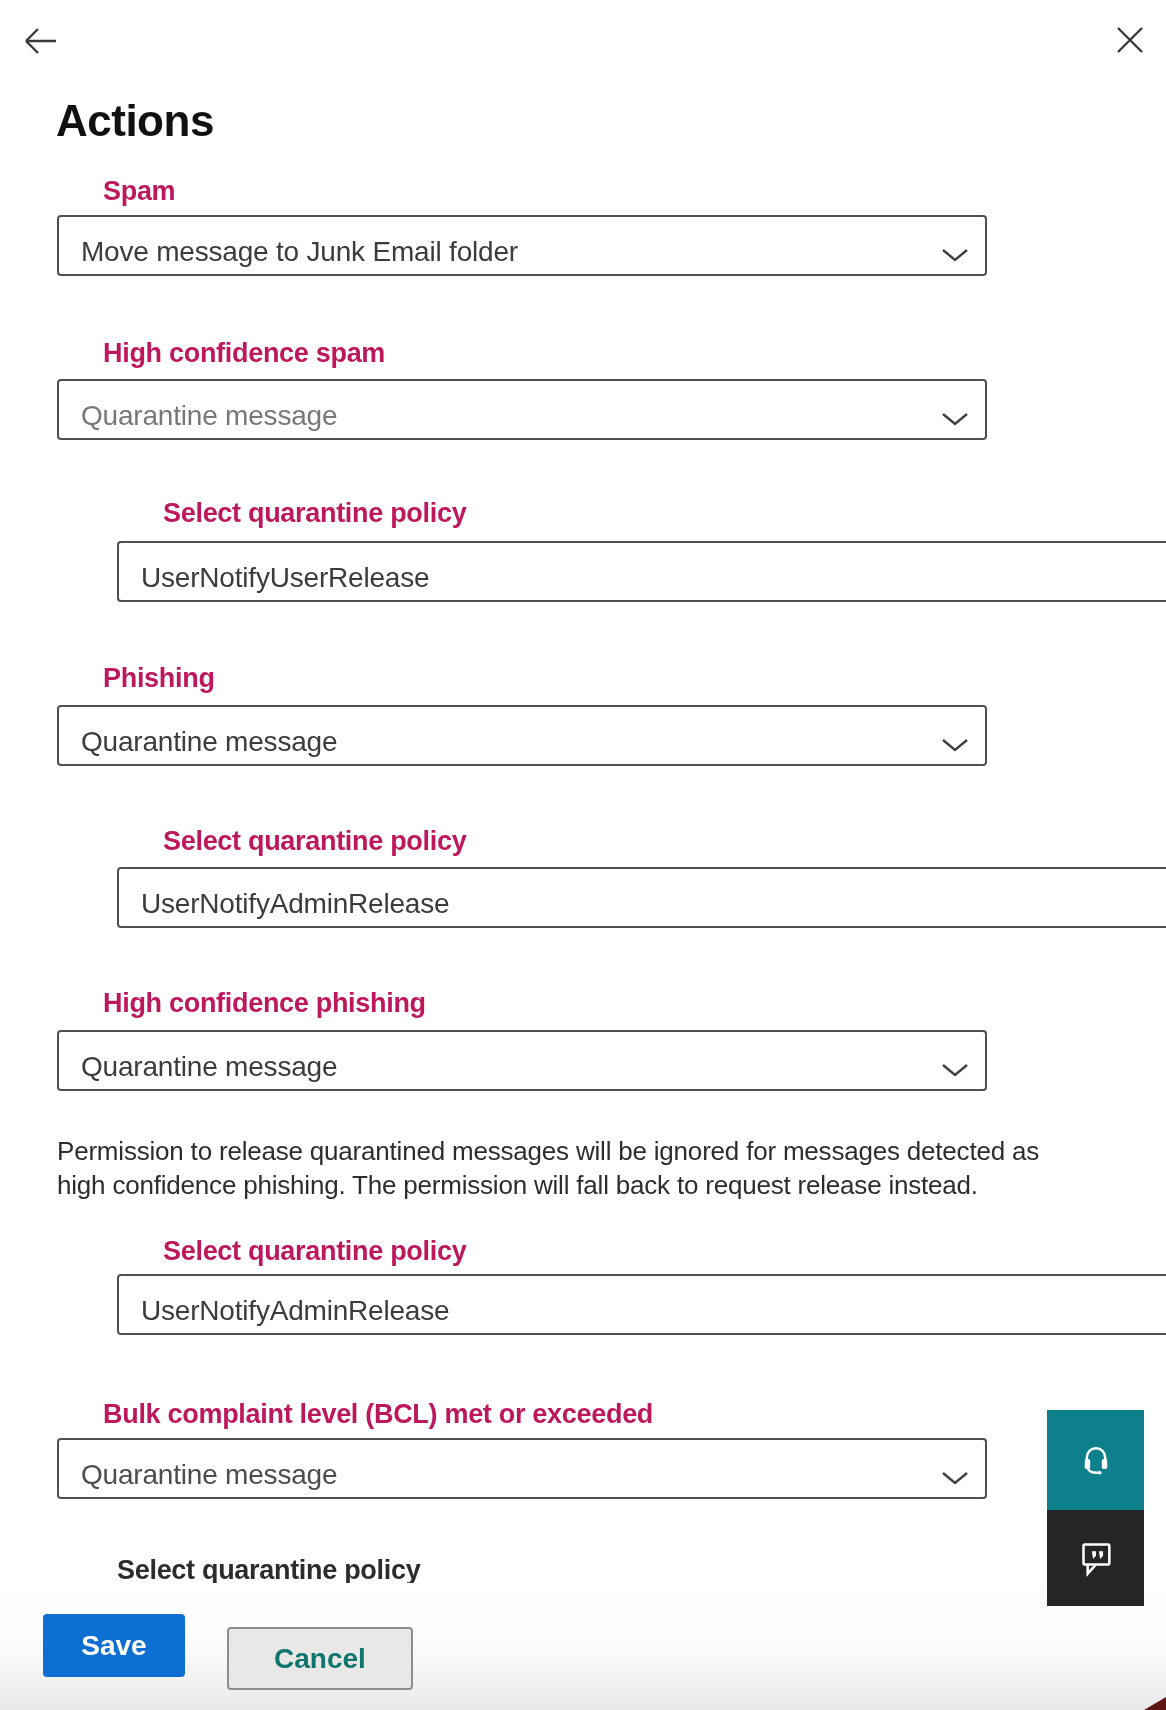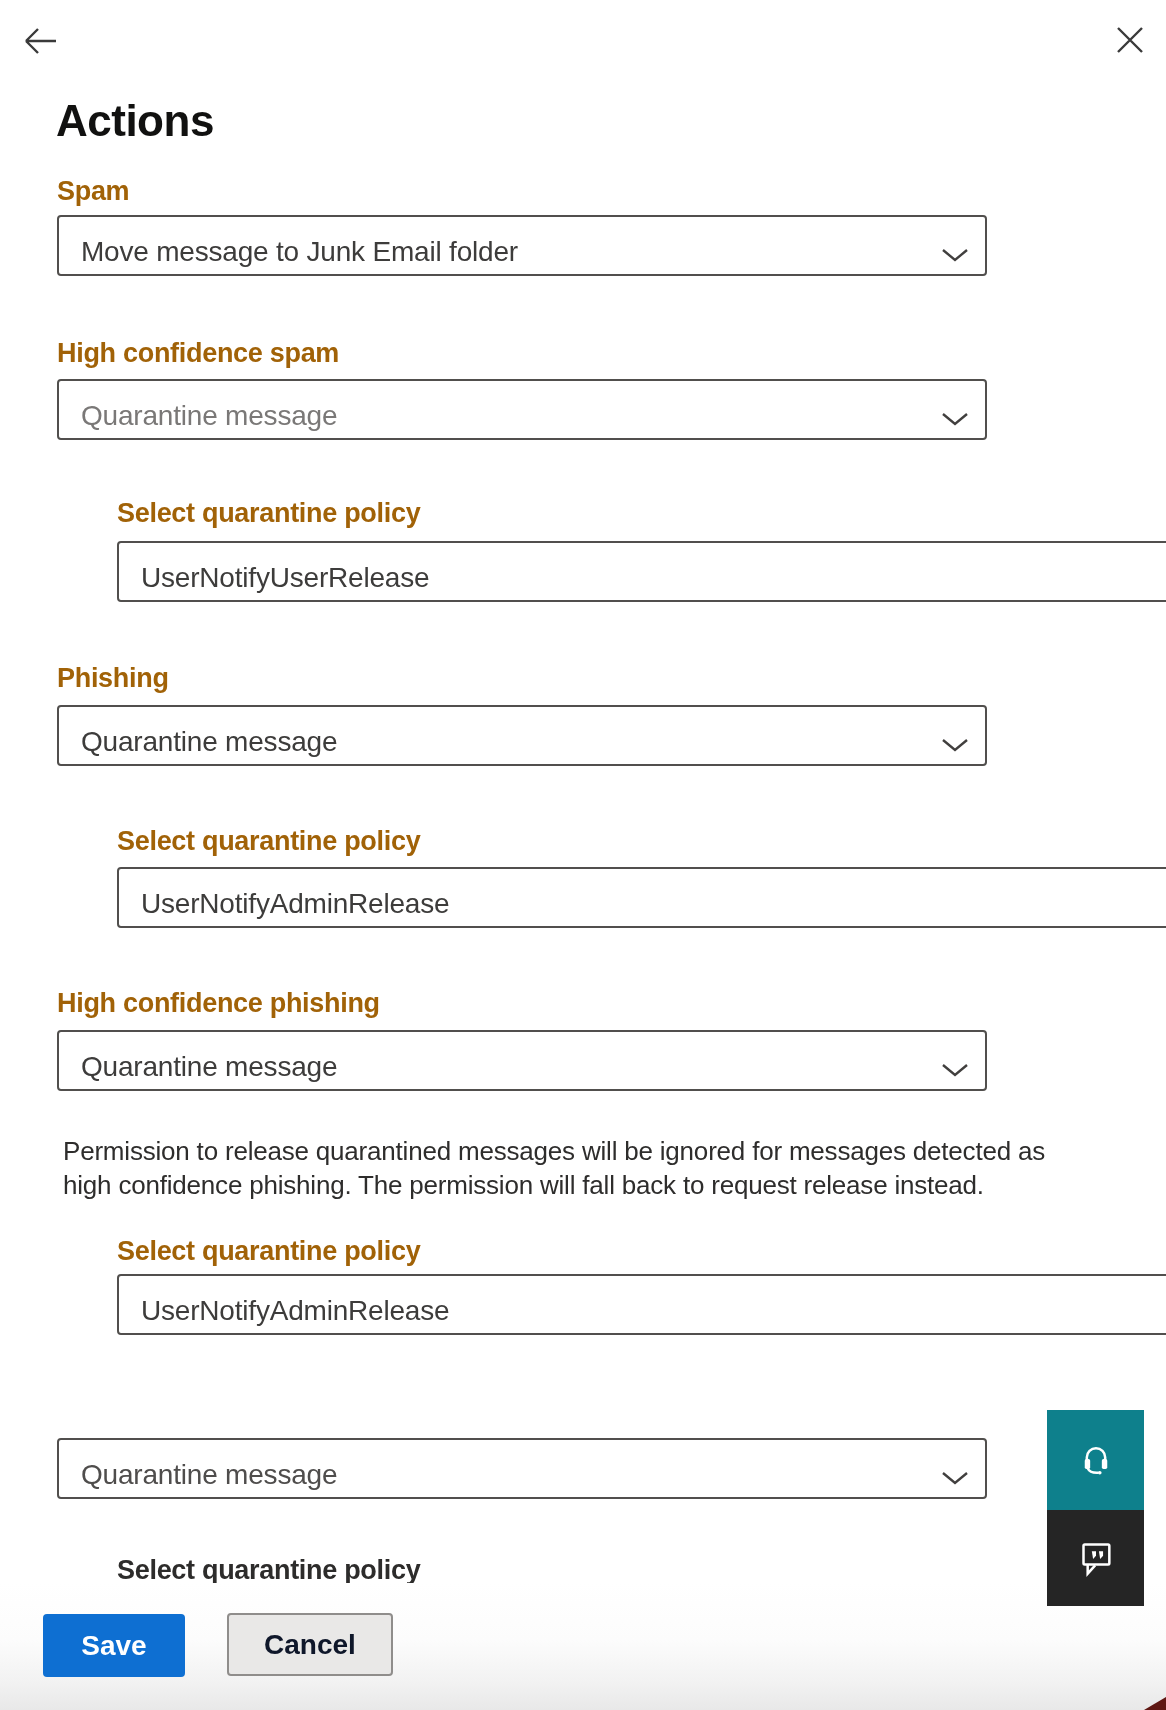--- a/index.html
+++ b/index.html
@@ -9,53 +9,53 @@
     position:relative; width:1166px; height:1710px;
     background:#ffffff; overflow:hidden;
   }
   .icon-btn { position:absolute; background:none; border:none; cursor:pointer; padding:0; }
   #back-btn  { left:22px; top:24px; width:38px; height:34px; }
   #close-btn { left:1112px; top:22px; width:36px; height:36px; }
 
   #title { position:absolute; left:56px; top:96px; font-size:44px; font-weight:700;
            color:#111110; letter-spacing:-0.5px; }
 
-  .field-label { position:absolute; font-size:27px; font-weight:600; color:#a16207;
-                 letter-spacing:-0.3px; white-space:nowrap; }
+  .field-label { position:absolute; font-size:27px; font-weight:600; color:#be185d;
+                 letter-spacing:-0.3px; white-space:nowrap;margin-left:46px; }
   .lab-main { left:57px; }
   .lab-ind  { left:117px; }
 
   .select { position:absolute; height:61px; background:#fff;
             border:2px solid #514f4d; border-radius:4px;
             display:flex; align-items:center;
             padding:13px 64px 0 22px; font-size:28px; color:#3d3c3b;
             letter-spacing:-0.2px; white-space:nowrap; cursor:pointer; }
   .sel-main { left:57px;  width:930px; }
   .sel-ind  { left:117px; width:1096px; }
   .muted  { color:#7a7877; }
   .medium { color:#4f4d4c; }
   .chev { position:absolute; right:16px; top:50%; margin-top:-8px; }
 
-  #note { position:absolute; left:63px; top:1134px; font-size:26px; color:#2e2d2c;
+  #note { position:absolute; left:57px; top:1134px; font-size:26px; color:#2e2d2c;
           line-height:34px; letter-spacing:-0.2px; }
   #note span { display:block; white-space:nowrap; }
 
   #clipped-wrap { position:absolute; left:117px; top:1550px; height:33px; width:500px;
                   overflow:hidden; }
   #clipped-wrap .inner { font-size:27px; font-weight:600; color:#2d2c2b;
                          letter-spacing:-0.3px; line-height:40px; white-space:nowrap; }
 
   #footer { position:absolute; left:0; top:1583px; width:1166px; height:127px;
             background:linear-gradient(180deg,#ffffff 0%,#fcfcfc 45%,#f2f2f2 78%,#e8e8e8 100%);
             z-index:5; }
   .btn { position:absolute; height:63px; border-radius:4px; font-family:inherit;
          font-size:28px; font-weight:600; cursor:pointer;
          display:flex; align-items:center; justify-content:center; }
   #save-btn   { left:43px;  top:31px; width:142px; background:#0e6fd2; color:#ffffff; border:none; }
-  #cancel-btn { left:227px; top:30px; width:166px; background:#e9e8e7; color:#0f172a;
+  #cancel-btn { left:227px; top:44px; width:186px; background:#e9e8e7; color:#0f766e;
                 border:2px solid #8f8d8b; }
 
   .float-btn { position:absolute; left:1047px; width:97px; border:none; cursor:pointer;
                display:flex; align-items:center; justify-content:center; z-index:9; }
   #help-btn     { top:1410px; height:100px; background:#0e808c; }
   #feedback-btn { top:1510px; height:96px;  background:#252525; }
 
   #corner-triangle { position:absolute; right:0; bottom:0; width:0; height:0;
                      border-left:22px solid transparent; border-bottom:13px solid #5f1713;
                      z-index:10; }
@@ -151,20 +151,21 @@
   <div class="field-label lab-ind" style="top:1236px">Select quarantine policy</div>
   <div class="select sel-ind" style="top:1274px">
     <span>UserNotifyAdminRelease</span>
     <span class="chev">
       <svg width="28" height="16" viewBox="0 0 28 16">
           <path d="M2 3 L14 13 L26 3" stroke="#413f3e" stroke-width="2.4" fill="none"></path>
         </svg>
     </span>
   </div>
 
+  <div class="field-label lab-main" style="top:1399px">Bulk complaint level (BCL) met or exceeded</div>
   <div class="select sel-main" style="top:1438px">
     <span class="medium">Quarantine message</span>
     <span class="chev">
       <svg width="28" height="16" viewBox="0 0 28 16">
           <path d="M2 3 L14 13 L26 3" stroke="#413f3e" stroke-width="2.4" fill="none"></path>
         </svg>
     </span>
   </div>
 
   <div id="clipped-wrap">

